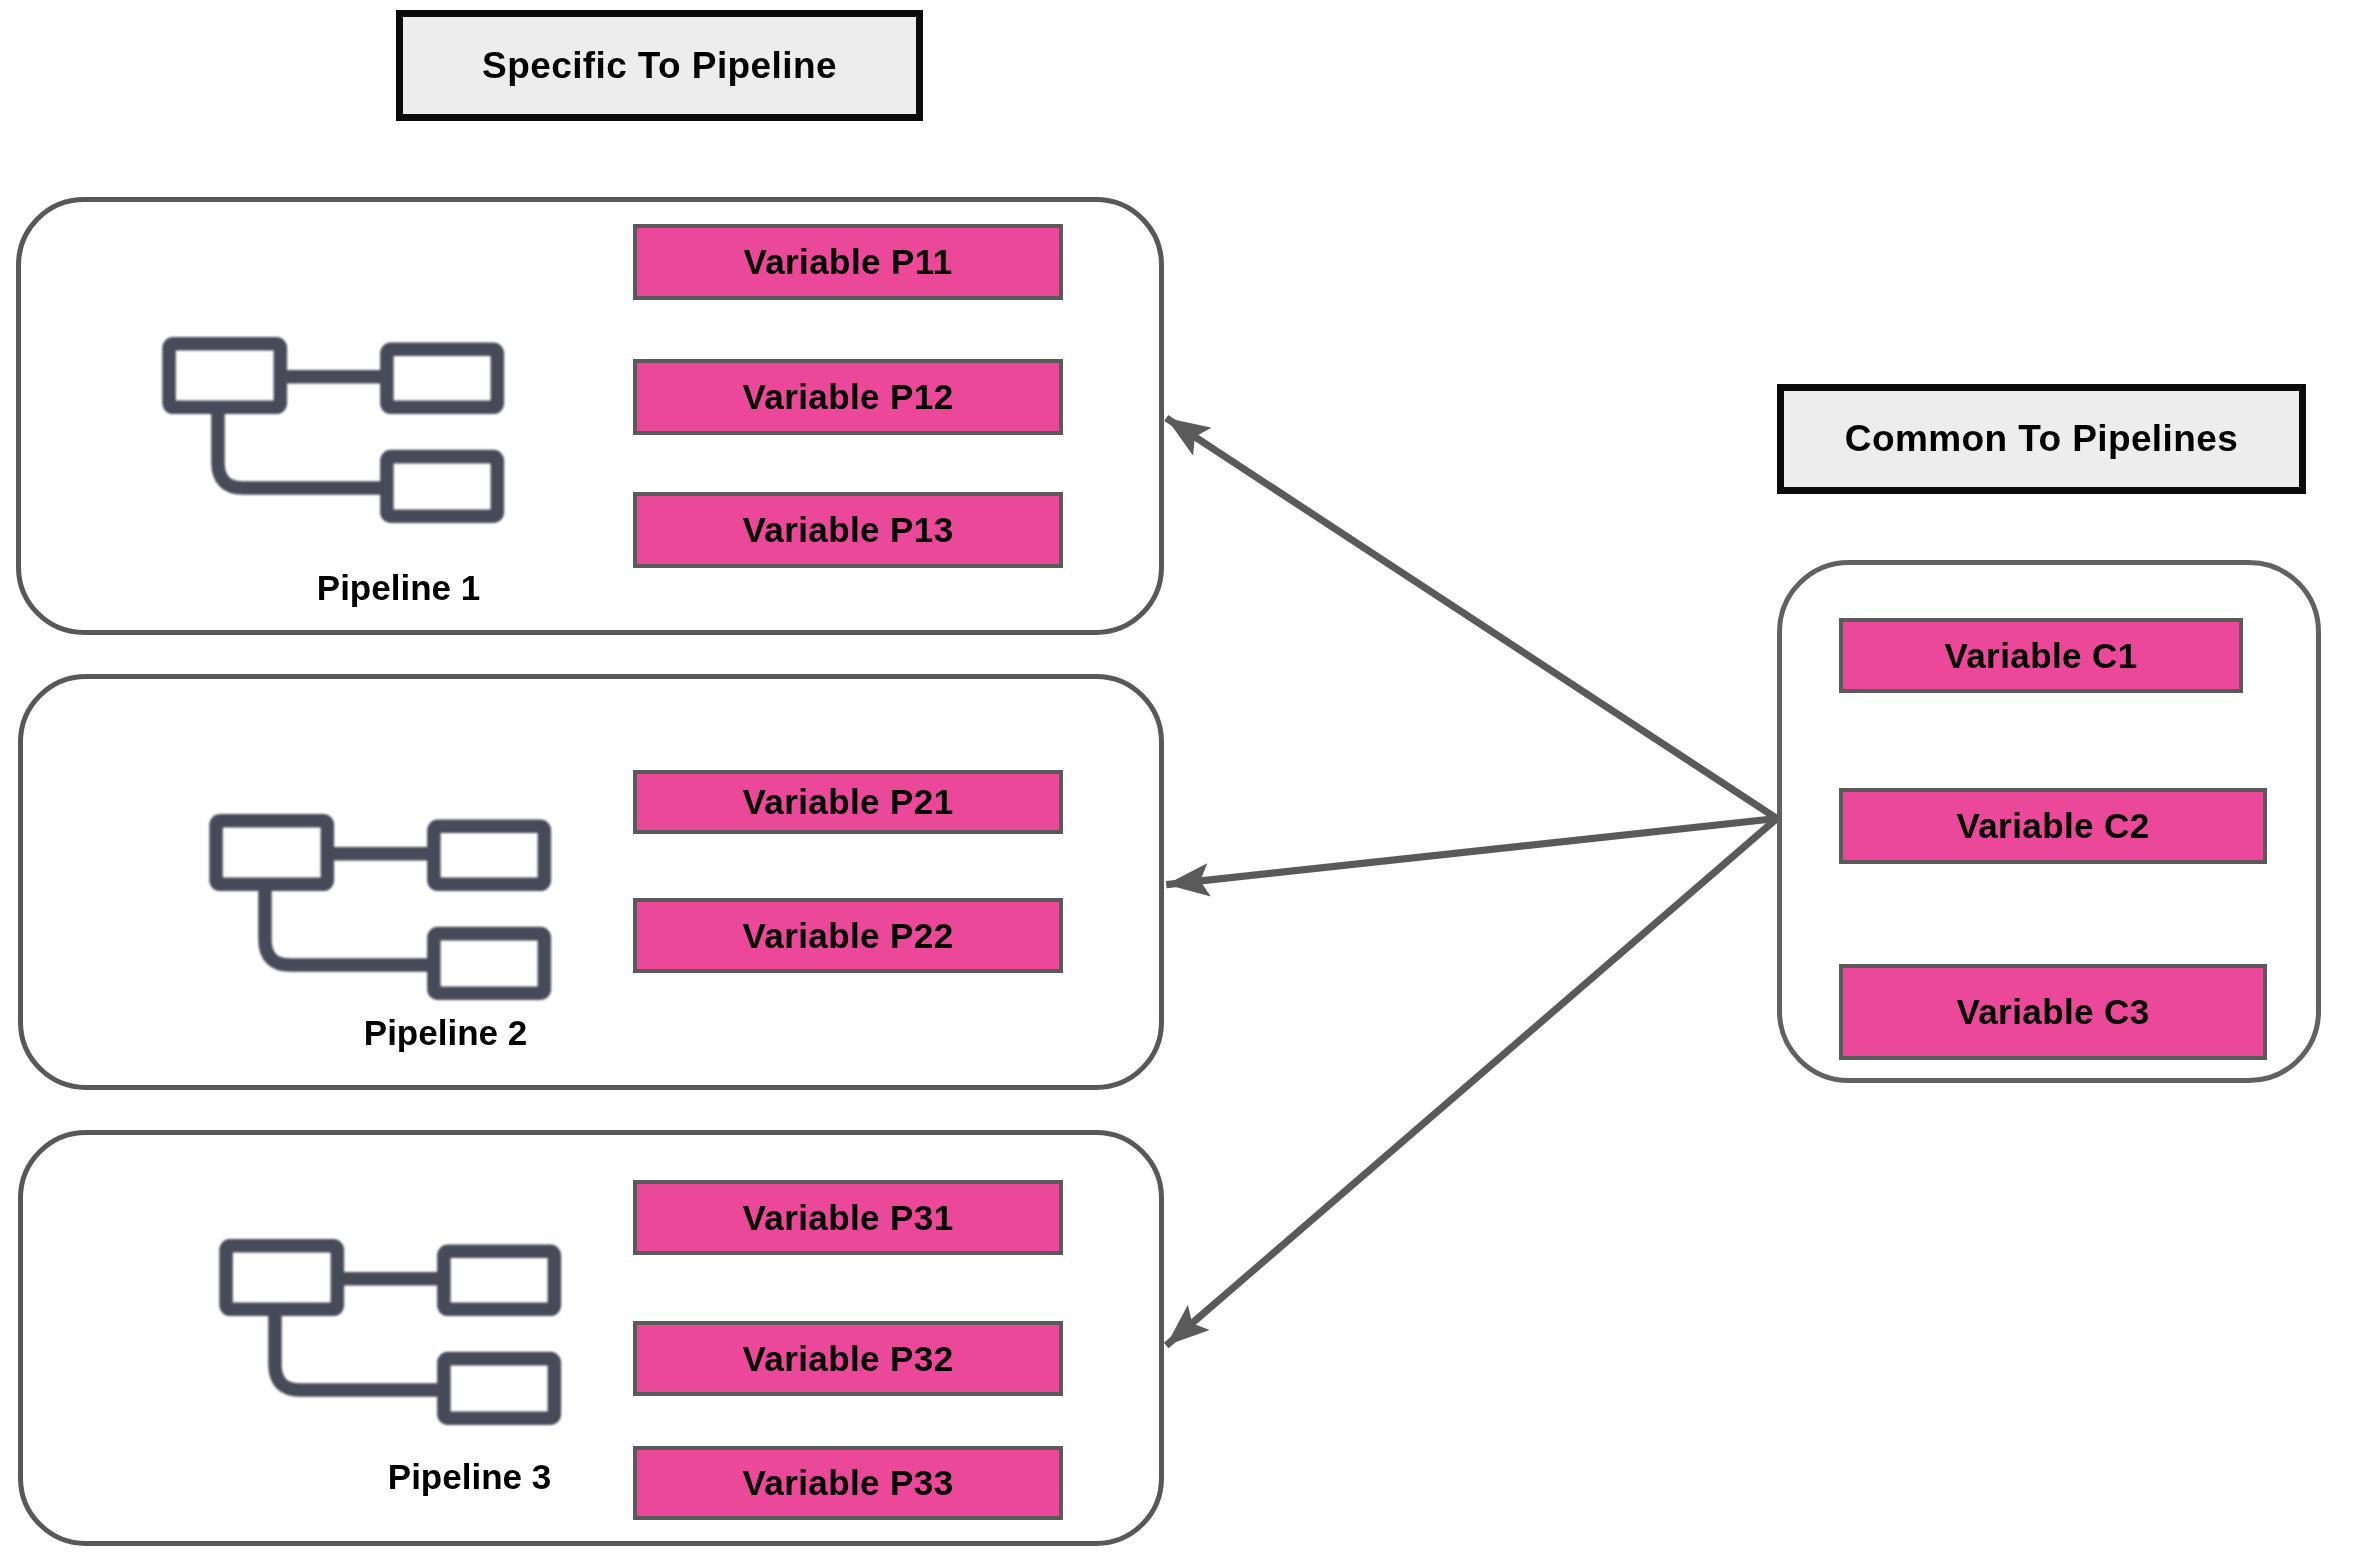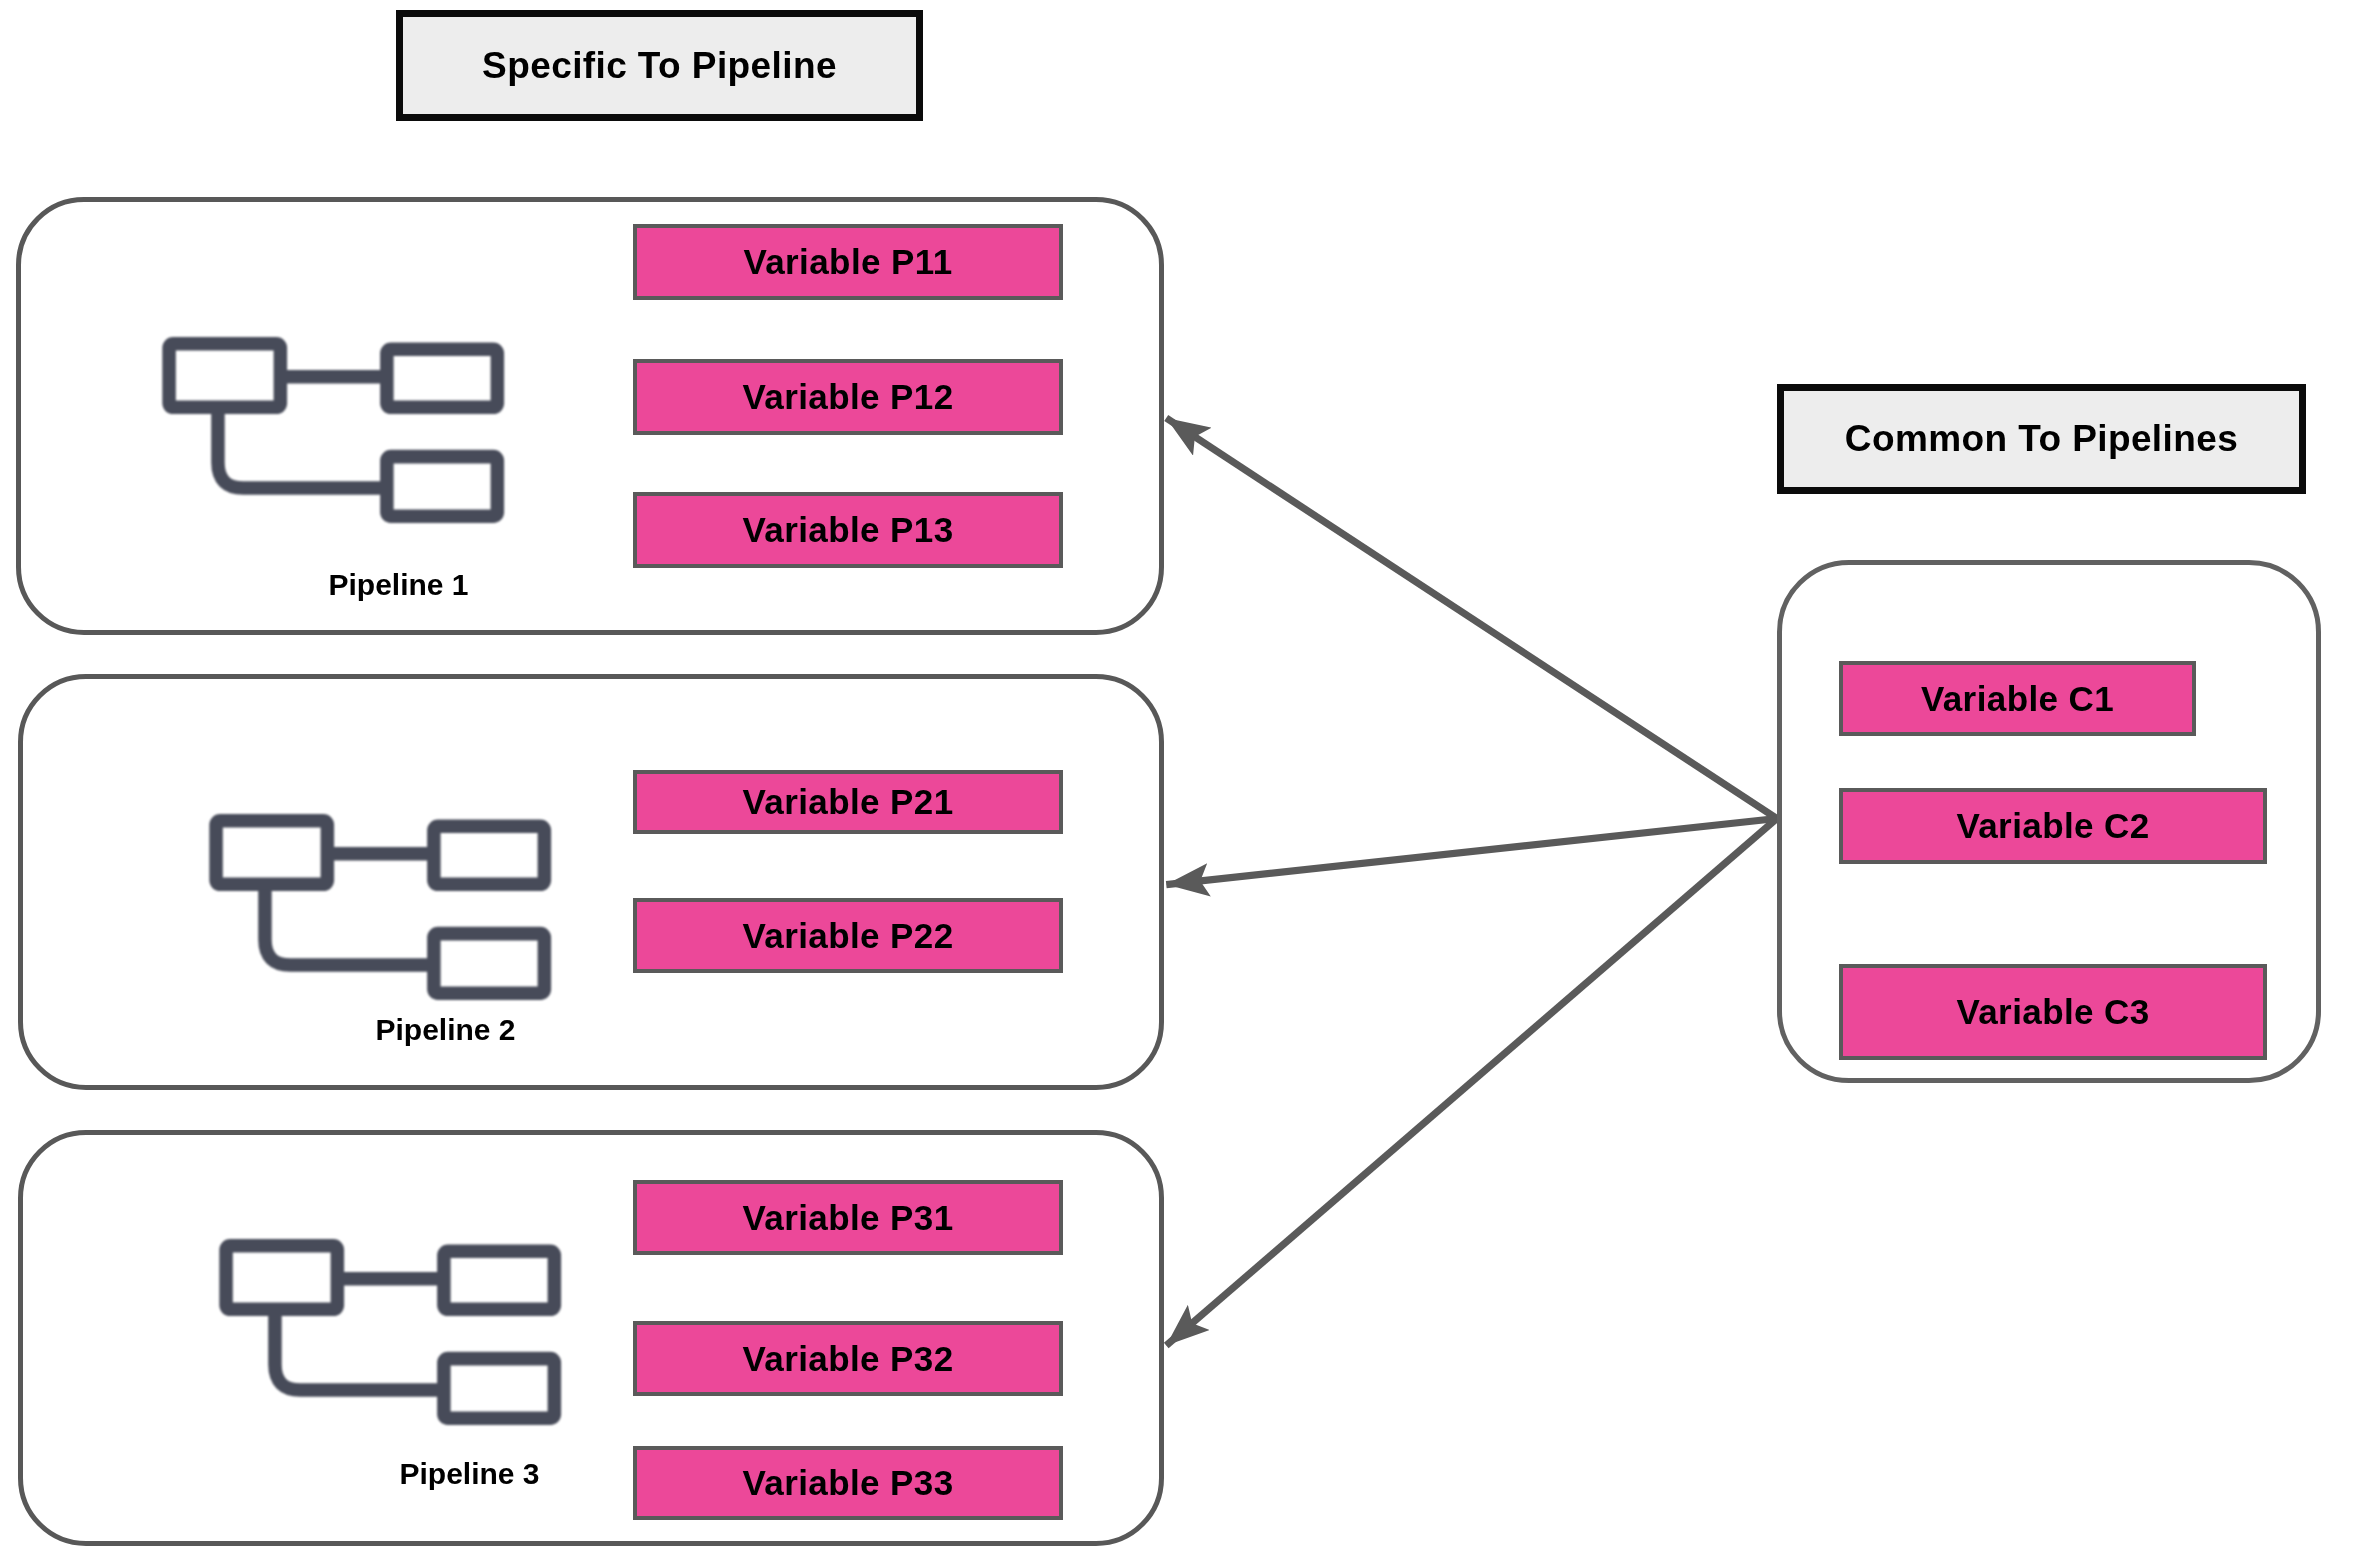--- a/index.html
+++ b/index.html
@@ -39,40 +39,40 @@
     border:7.2px solid #0b0b0b;
     background:#ededed;
     box-sizing:border-box;
     display:flex;align-items:center;justify-content:center;
     font-weight:700;font-size:37px;color:#000;
     letter-spacing:0.4px;
     margin-left:12px;
   }
   .plabel{
     position:absolute;
-    font-weight:700;font-size:30px;color:#000;
+    font-weight:700;font-size:35px;color:#000;
     text-align:center;
   }
   .picon{position:absolute;filter:blur(0.9px);}
   
   #pipeline1{left:16px;top:197px;width:1148px;height:438px;}
   #pipeline2{left:17.5px;top:674px;width:1146px;height:416px;}
   #pipeline3{left:17.5px;top:1130px;width:1146px;height:416px;}
   #commonbox{left:1777px;top:560px;width:544px;height:523px;}
   #title-specific{left:384px;top:10.3px;width:527px;height:111px;}
   #title-common{left:1765px;top:384px;width:529px;height:110px;}
   #v-p11{left:633px;top:224px;width:430px;height:76px;}
   #v-p12{left:633px;top:359px;width:430px;height:76px;}
   #v-p13{left:633px;top:492px;width:430px;height:76px;}
   #v-p21{left:633px;top:770px;width:430px;height:64px;}
   #v-p22{left:633px;top:898px;width:430px;height:75px;}
   #v-p31{left:633px;top:1180px;width:430px;height:75px;}
   #v-p32{left:633px;top:1310px;width:430px;height:75px;margin-top:11px;}
   #v-p33{left:633px;top:1446px;width:430px;height:74px;}
-  #v-c1{left:1839px;top:661px;width:357px;height:75px;align-items:center;}
+  #v-c1{left:1839px;top:618px;width:404px;height:75px;align-items:center;}
   #v-c2{left:1839px;top:788px;width:428px;height:76px;}
   #v-c3{left:1839px;top:924px;width:428px;height:96px;margin-top:40px;}
   #icon1{left:162px;top:337px;}
   #icon2{left:209px;top:814px;}
   #icon3{left:219px;top:1239px;}
   #label1{left:283px;top:568px;width:231px;}
   #label2{left:330px;top:1013px;width:231px;}
   #label3{left:354px;top:1457px;width:231px;}
 </style>
 </head>

